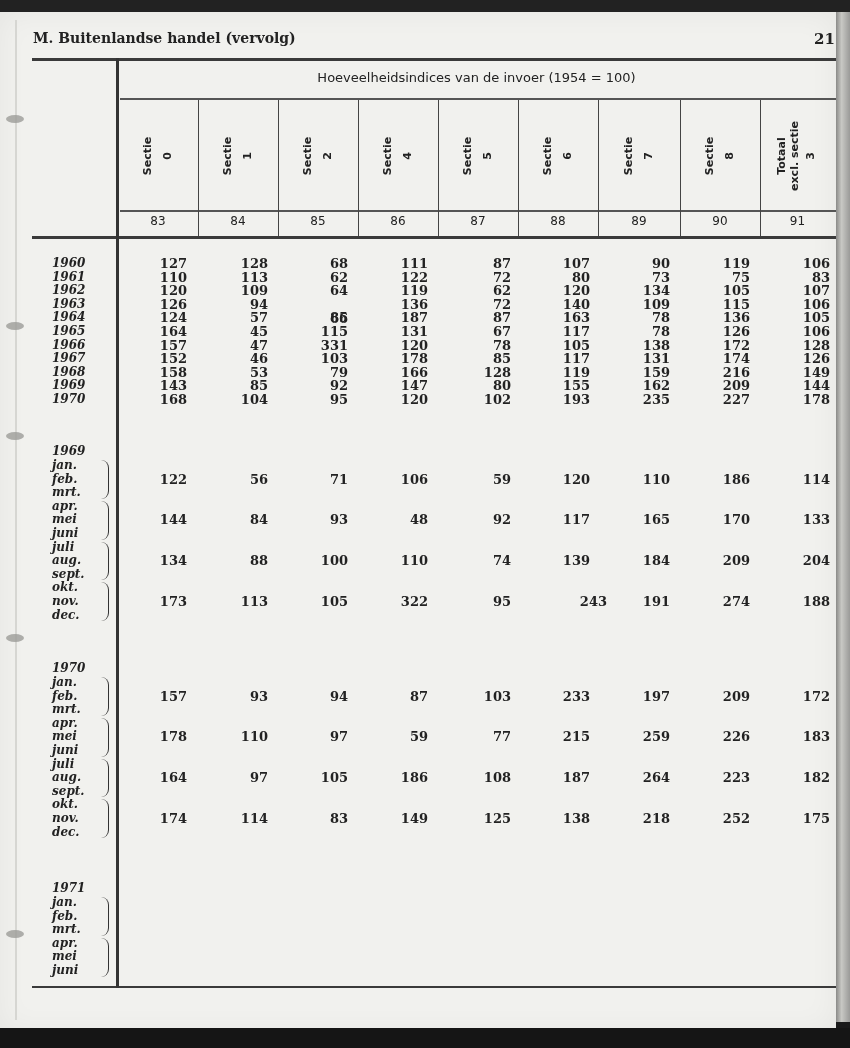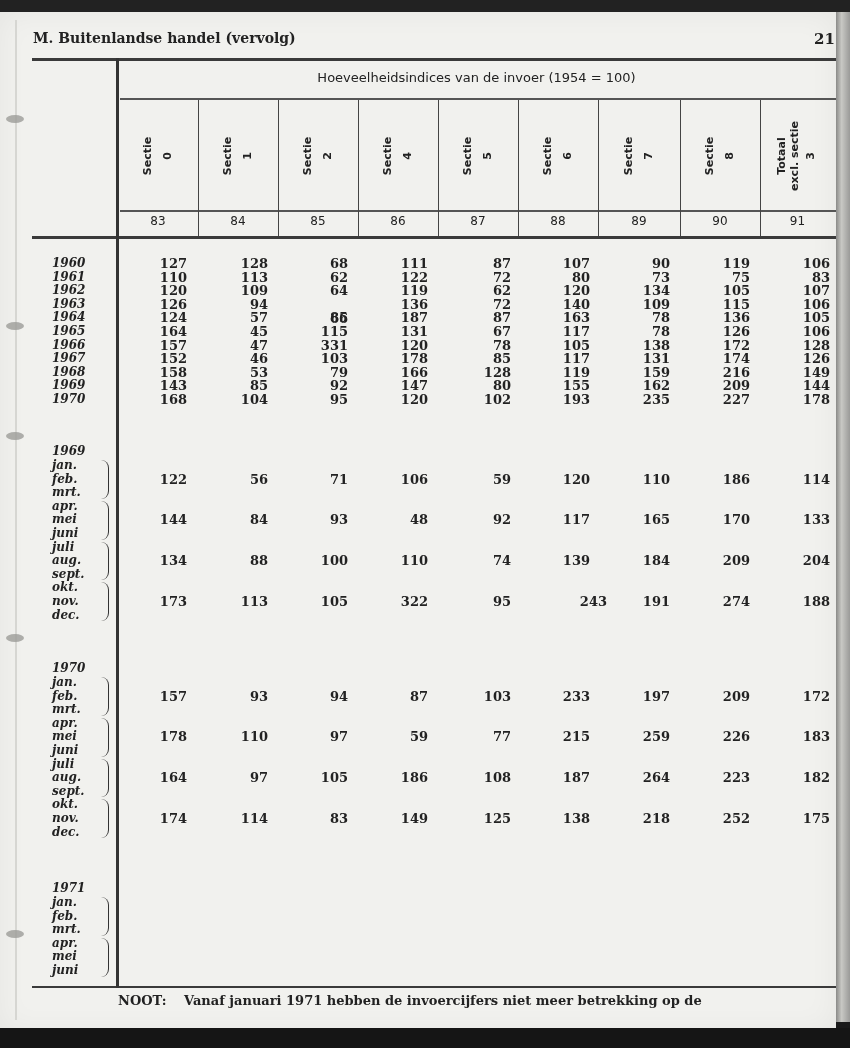--- a/index.html
+++ b/index.html
@@ -396,14 +396,13 @@
     <div class="rowlabel" style="top:909.6px">feb.</div>
     <div class="rowlabel" style="top:923.2px">mrt.</div>
     <div class="rowlabel" style="top:936.8px">apr.</div>
     <div class="rowlabel" style="top:950.4px">mei</div>
     <div class="rowlabel" style="top:964px">juni</div>
     <div class="brace" style="top:897px;height:38.8px"></div>
     <div class="brace" style="top:937.8px;height:38.8px"></div>
   </div>
 
 <div class="note">
-  <div><span class="note-label">NOOT:</span><span>Vanaf januari 1971 hebben de invoercijfers niet meer betrekking op de</span></div>
 </div>
 
 </body></html>

